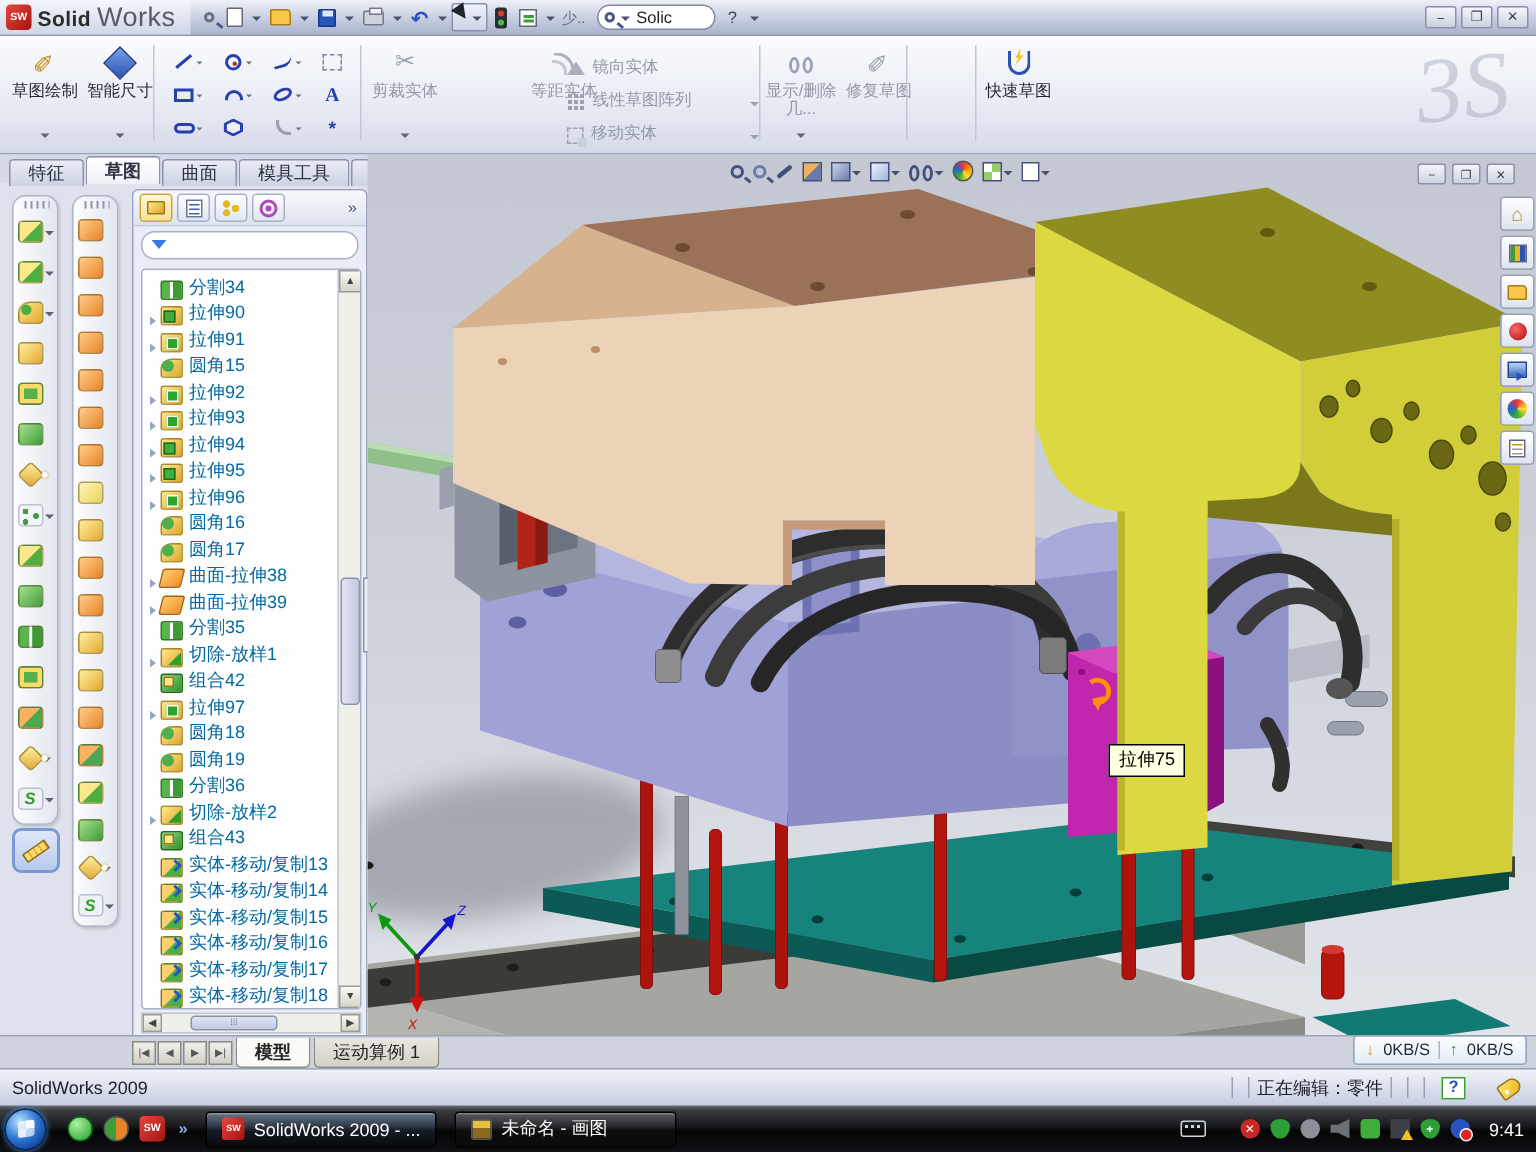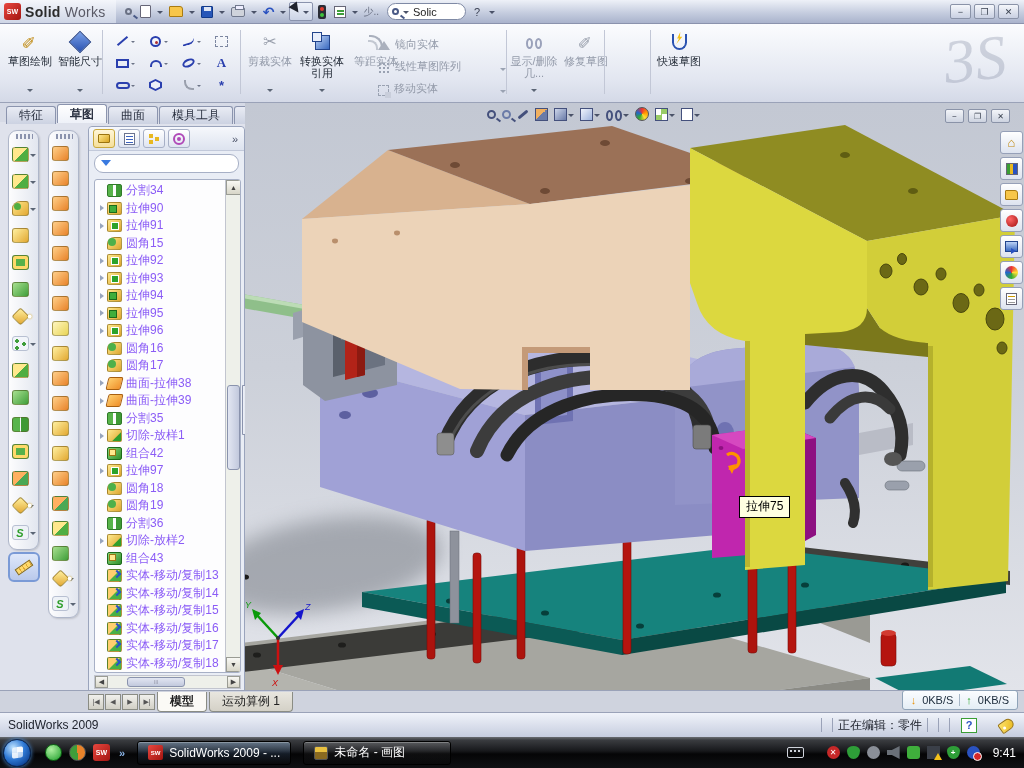--- a/index.html
+++ b/index.html
@@ -8,21 +8,21 @@
 
   
   #titlebar{position:absolute;left:0;top:0;width:1024px;height:24px;
     background:linear-gradient(#eef1f8,#c2cadd 60%,#aab3cc);border-bottom:1px solid #8b93ad;
     display:flex;align-items:center;}
   #logo{display:flex;align-items:center;gap:4px;padding:0 10px 0 4px;height:100%;
     background:linear-gradient(#f4f6fb,#cfd6e6);}
   .swcube{width:17px;height:17px;background:linear-gradient(135deg,#e8473f,#a31410);border-radius:3px;
     color:#fff;font-size:7px;font-weight:bold;display:flex;align-items:center;justify-content:center;}
   #logo b{font-size:14px;color:#2b2b2b;letter-spacing:.3px;}
-  #logo i{font-size:14px;color:#5a5a66;font-style:normal;letter-spacing:.3px;}
+  #logo i{font-size:18px;color:#5a5a66;font-style:normal;letter-spacing:.3px;}
   #menus{display:flex;margin-left:18px;}
   .menu{font-size:12px;color:#16181f;padding:4px 9px;cursor:default;}
   #qtools{display:flex;align-items:center;margin-left:6px;gap:2px;}
   .qbtn{display:flex;align-items:center;height:20px;padding:0 3px;border-radius:2px;}
   .qdd{width:0;height:0;border:3px solid transparent;border-top-color:#4a5268;margin:4px 1px 0;}
   .ic-page{width:11px;height:13px;background:#fff;border:1px solid #667;border-radius:1px;}
   .ic-folder{width:14px;height:11px;background:linear-gradient(#ffe caps,#f7c64a);background:#f7c64a;border:1px solid #a97b12;border-radius:1px 3px 1px 1px;}
   .ic-save{width:12px;height:12px;background:#2857b8;border:1px solid #123a8a;border-radius:1px;position:relative;}
   .ic-save::after{content:"";position:absolute;left:2px;top:0;width:7px;height:4px;background:#dfe6f5;}
   .ic-print{width:14px;height:10px;background:#cfd3db;border:1px solid #70788c;border-radius:2px;position:relative;}
@@ -148,21 +148,21 @@
   .fmt-dim{width:12px;height:12px;border:2px solid #b04ab8;border-radius:50%;position:relative;}
   .fmt-dim::after{content:"";position:absolute;left:2px;top:2px;width:4px;height:4px;background:#b04ab8;border-radius:50%;}
   .fmt-more{margin-left:auto;color:#4a5268;font-size:11px;padding-right:2px;}
   #fmfilter{margin:3px 5px;height:19px;background:#fff;border:1px solid #a7b0c6;border-radius:9px;
     display:flex;align-items:center;padding:0 6px;gap:4px;}
   .funnel{width:0;height:0;border:5px solid transparent;border-top:6px solid #3a7ae0;position:relative;top:2px;}
   #fmfilter input{flex:1;border:none;outline:none;font-size:11px;background:transparent;padding:0;}
   #treebox{position:absolute;left:5px;top:52px;width:147px;height:494px;background:#fdfdfe;
     border:1px solid #a7b0c6;border-radius:3px;overflow:hidden;}
   #treerows{position:absolute;left:0;top:2px;width:130px;}
-  .trow{display:flex;align-items:center;height:17.5px;padding-left:5px;font-size:12px;color:#8b5cf6;white-space:nowrap;}
+  .trow{display:flex;align-items:flex-end;height:17.5px;padding-left:5px;font-size:12px;color:#0369a1;white-space:nowrap;}
   .texp{width:0;height:0;border-top:3.5px solid transparent;border-bottom:3.5px solid transparent;border-left:4.5px solid #98a5bd;margin-right:2px;flex:0 0 5px;}
   .tico{width:15px;height:13px;border-radius:2px;position:relative;flex:0 0 15px;margin-right:4px;border:1px solid rgba(110,85,15,.5);}
   .ic-extrude{background:linear-gradient(135deg,#ffe98e,#dca62e);}
   .ic-extrude::after{content:"";position:absolute;left:1px;bottom:1px;width:6px;height:6px;background:#3fae3c;border:1px solid #1c6b1a;}
   .ic-extrude2{background:linear-gradient(135deg,#ffe98e,#dca62e);}
   .ic-extrude2::after{content:"";position:absolute;left:3px;top:2px;width:6px;height:6px;background:#2da32b;border:1px solid #fff;}
   .ic-fillet{background:linear-gradient(135deg,#ffe98e,#dca62e);border-radius:50% 2px 2px 2px;}
   .ic-fillet::after{content:"";position:absolute;left:0px;top:0px;width:8px;height:8px;border-radius:50%;background:#4db04a;}
   .ic-surf{background:linear-gradient(135deg,#ffcf6e,#ef8f2a);transform:skewX(-14deg);border-color:#a85f10;}
   .ic-split{background:linear-gradient(90deg,#58b44b 0 42%,#fdfdfe 42% 58%,#3f9a36 58%);border-color:#2f7a28;}
@@ -408,27 +408,20 @@
       <span class="mi mi-point">*</span>
     </div>
     <div class="rsep" style="left:240px"></div>
     <div class="bigbtn disabled" style="left:246px">
       <span class="bic">
           <span class="scis">✂</span>
         </span>
       <span>剪裁实体</span>
         <span class="bdd"></span>
     </div>
-    <div class="bigbtn" style="left:298px">
-      <span class="bic">
-          <span class="conv-ic"></span>
-        </span>
-      <span>转换实体引用</span>
-        <span class="bdd"></span>
-    </div>
     <div class="bigbtn disabled" style="left:326px;left:352px">
       <span class="bic">
           <span class="off-ic"></span>
         </span>
       <span>等距实体</span>
     </div>
 
     <div class="rowbtn" style="top:8px">
       <span class="tri-ic"></span>
         <span>镜向实体</span>

